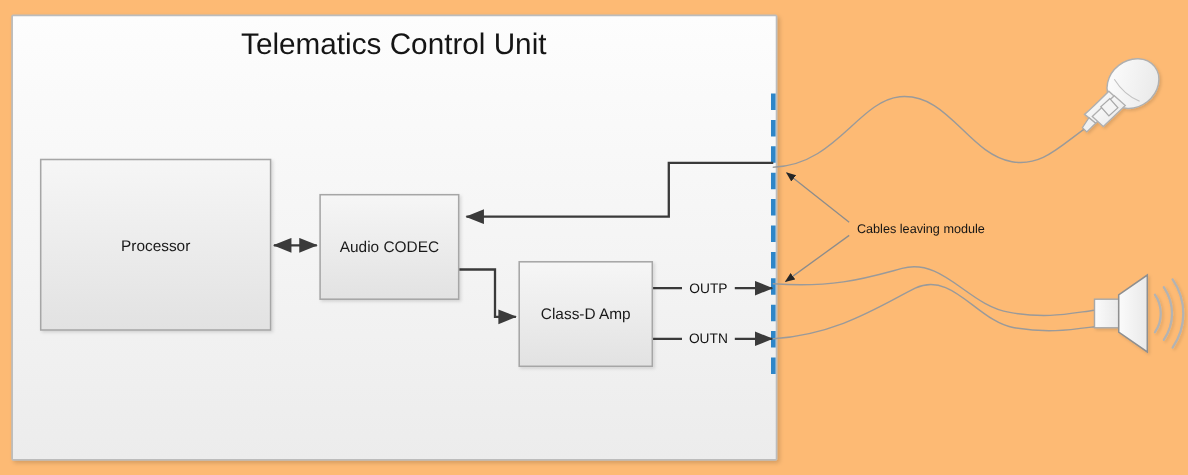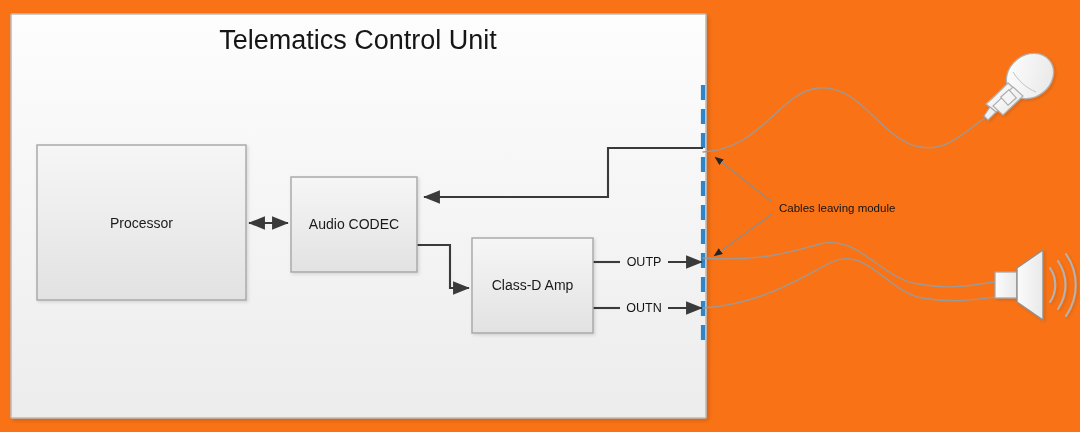--- a/index.html
+++ b/index.html
@@ -11,21 +11,21 @@
   body {
     font-family: "Liberation Sans", sans-serif;
     width: 1080px;
     height: 432px;
     overflow: hidden;
   }
   #diagram-root {
     position: relative;
     width: 1080px;
     height: 432px;
-    background: #f97316;
+    background: #fdba74;
   }
   #diagram-svg {
     position: absolute;
     top: 0;
     left: 0;
     width: 1080px;
     height: 432px;
   }
   .blk-label {
     font-family: "Liberation Sans", sans-serif;

